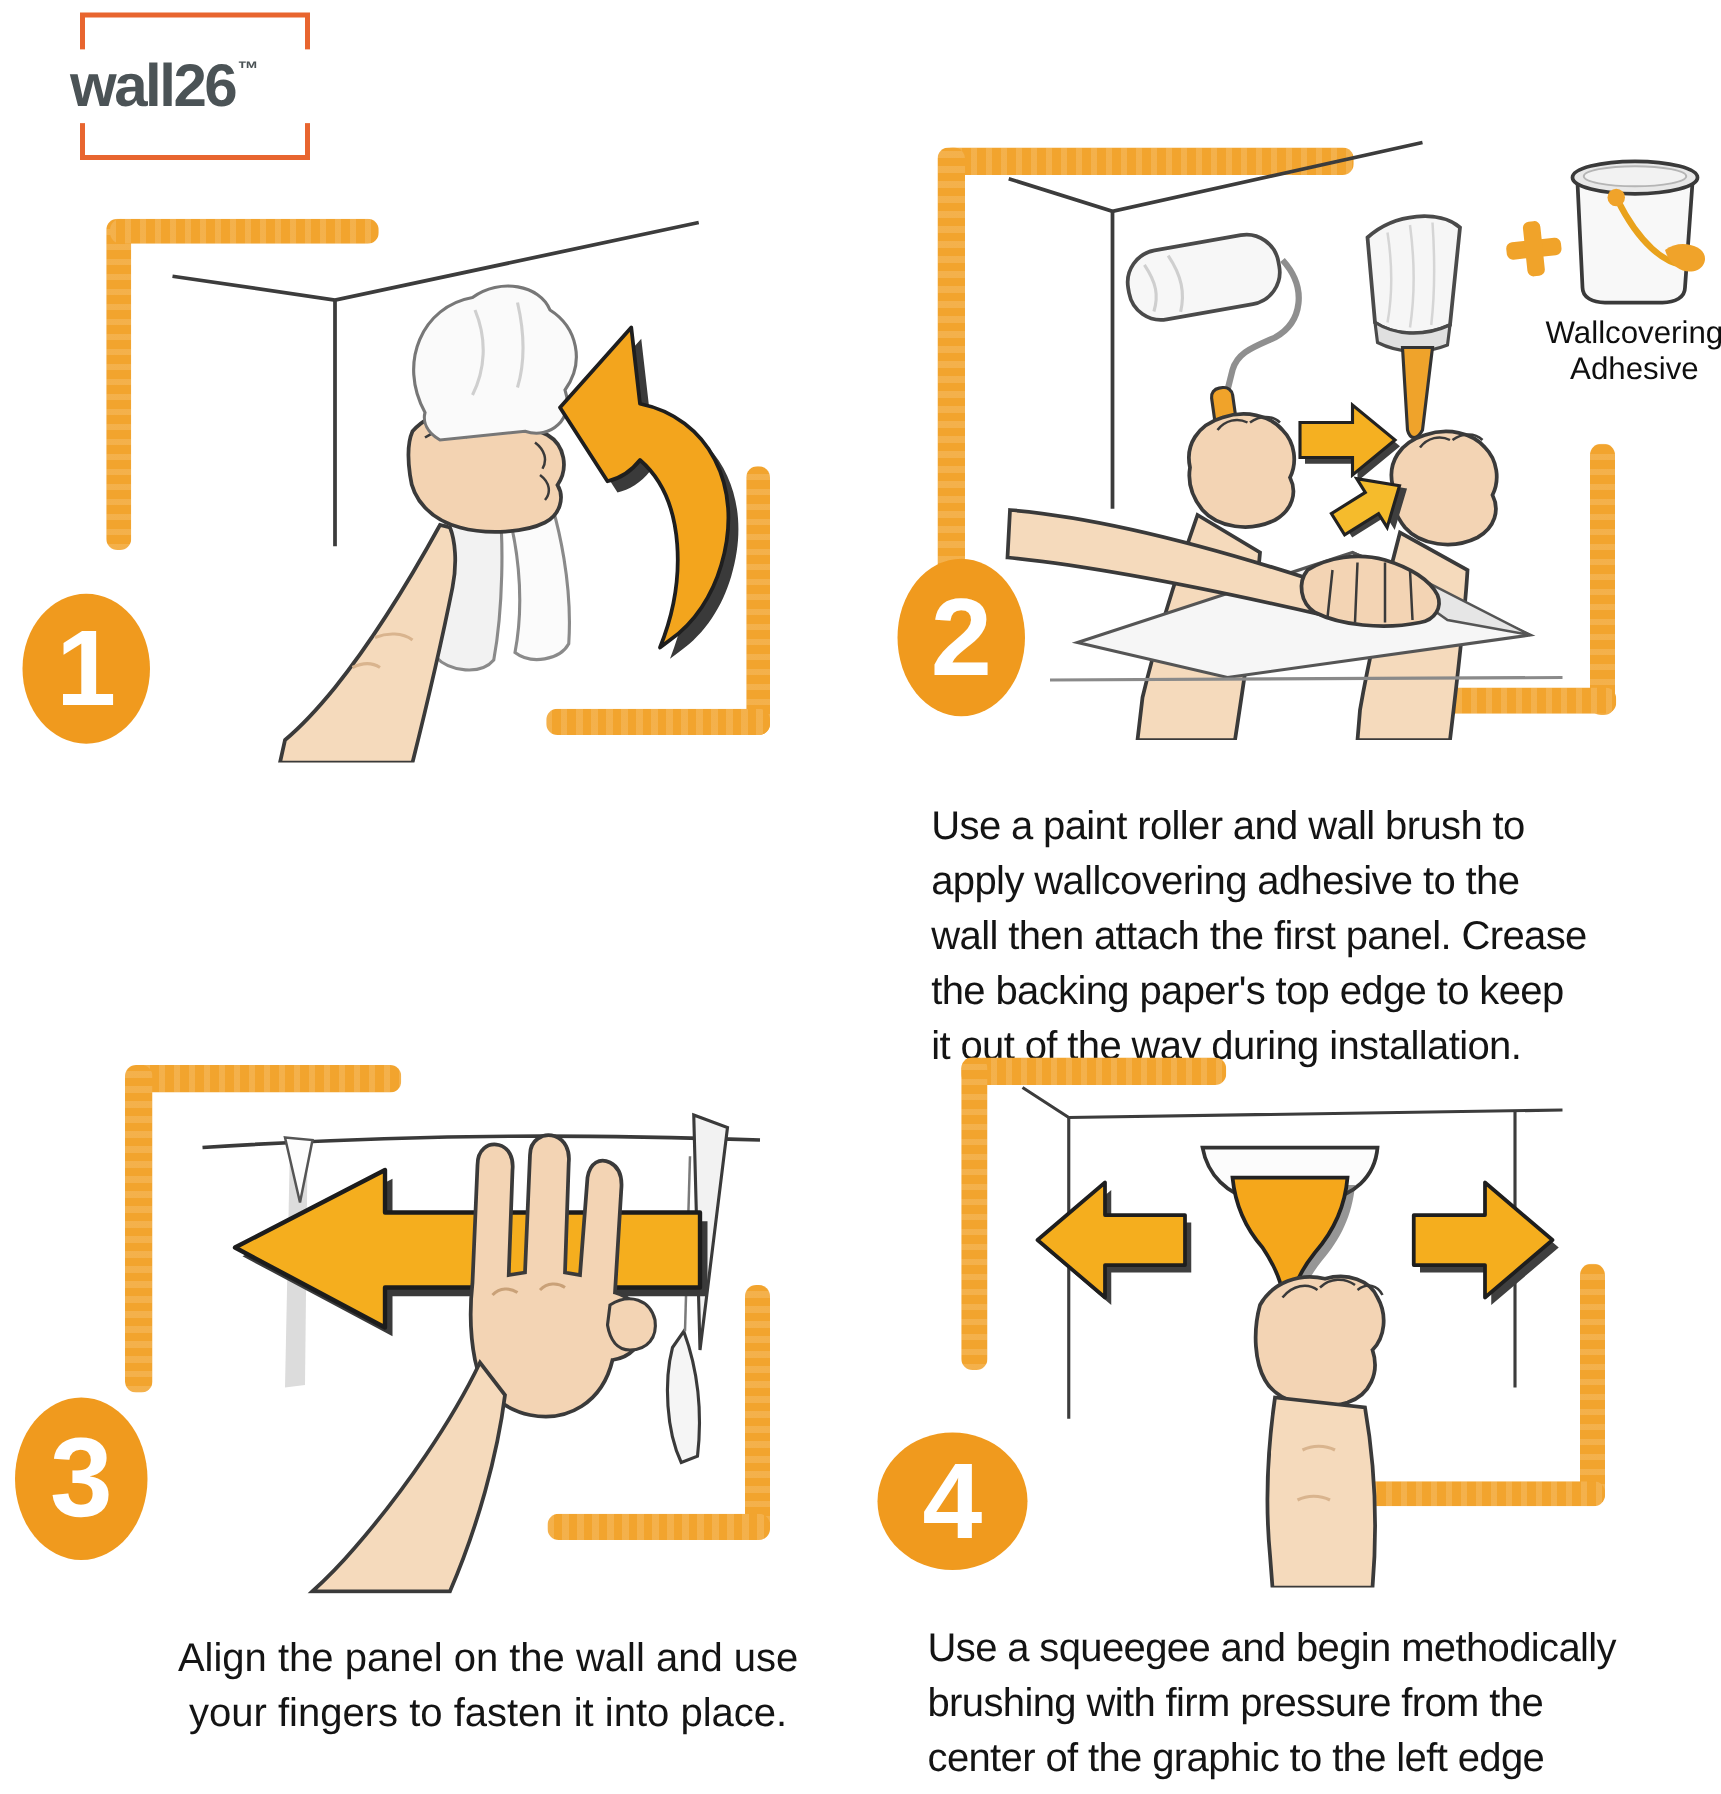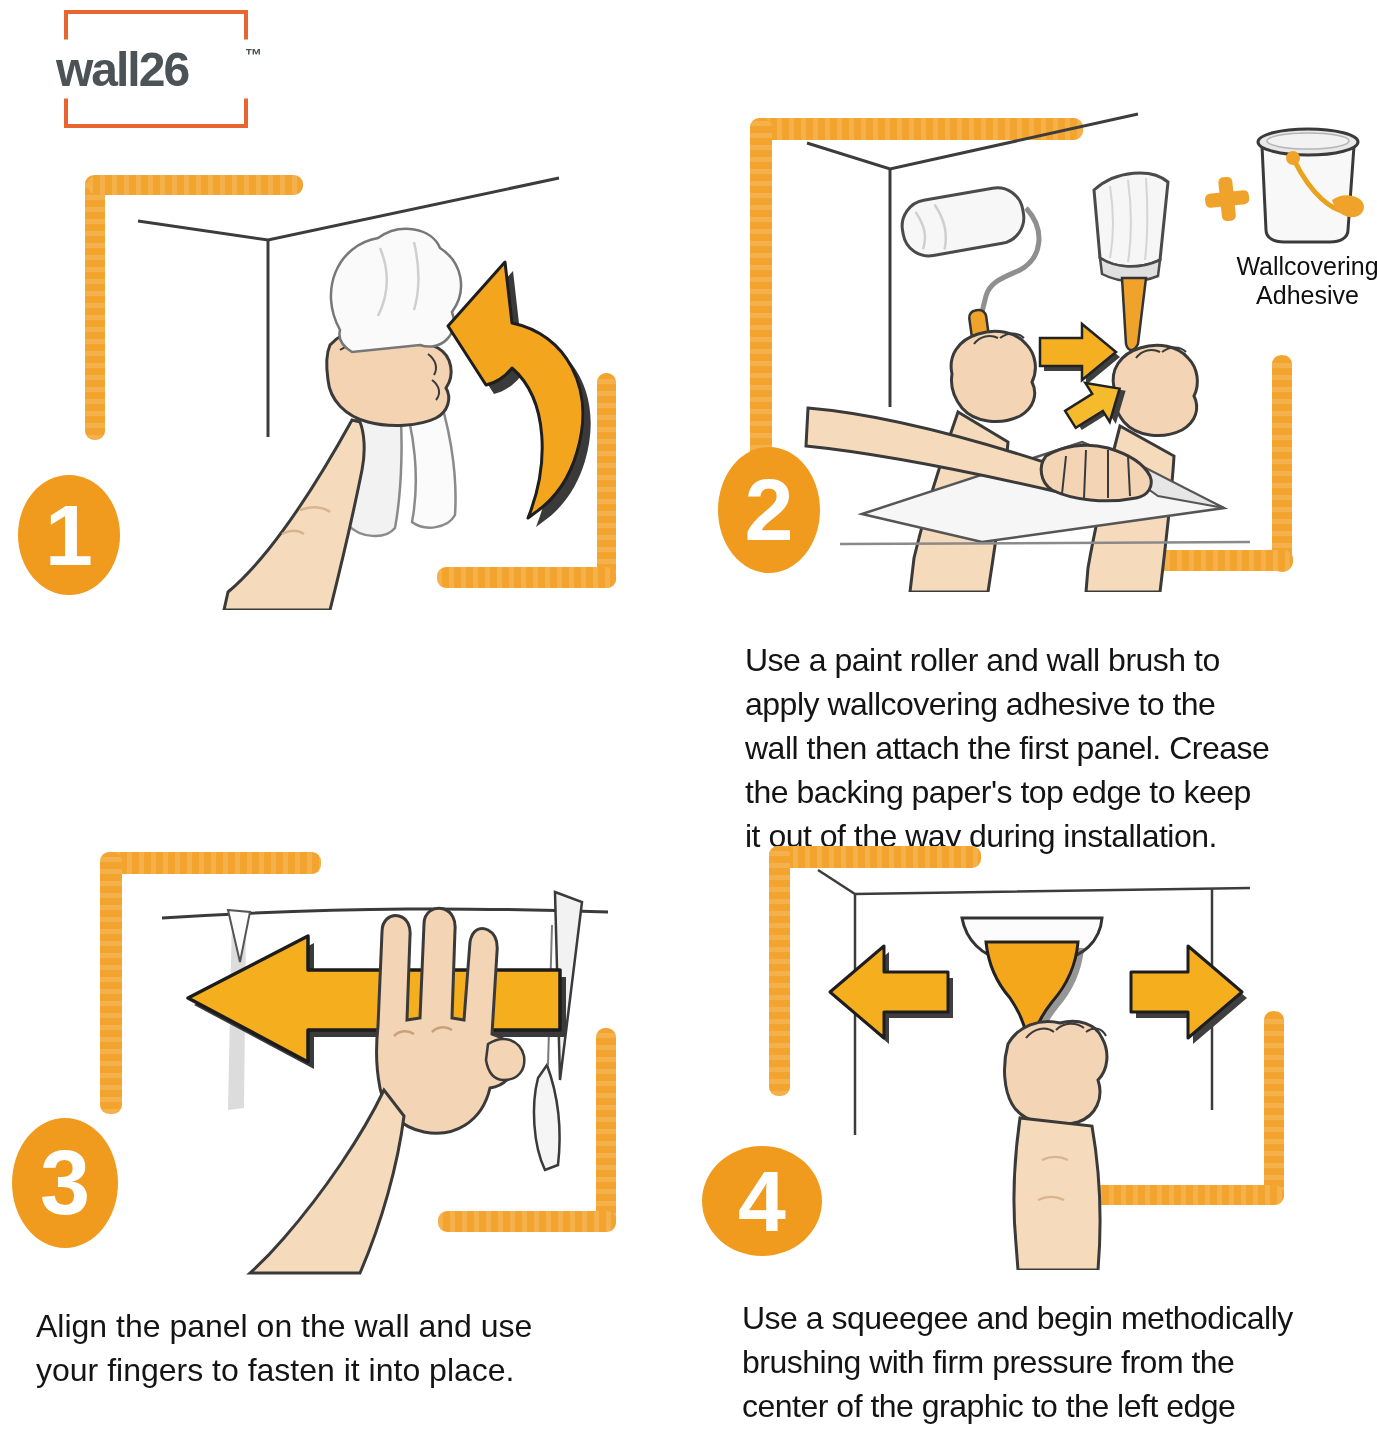--- a/index.html
+++ b/index.html
@@ -3,21 +3,21 @@
 <meta charset="utf-8">
 <style>
   html,body{margin:0;padding:0;background:#fff;}
   .page{position:relative;width:1377px;height:1435px;background:#fff;overflow:hidden;
         font-family:"Liberation Sans",sans-serif;}
 
   
   .logo-frame{position:absolute;left:64px;top:10px;width:176px;height:110px;
               border:4px solid #E8652F;}
   .logo-text{position:absolute;left:-12px;right:-16px;top:50%;transform:translateY(-50%);
-             background:#fff;display:flex;align-items:center;justify-content:space-between;
+             background:#fff;display:flex;align-items:center;justify-content:flex-start;
              font-weight:700;font-size:48px;color:#4B5356;letter-spacing:-2px;
              padding:2px 0;}
   .logo-text sup{font-size:17px;font-weight:700;margin-left:2px;transform:translateY(-14px);}
   .page-title{position:absolute;left:250px;top:0px;width:1127px;text-align:center;
               font-size:100px;font-weight:400;color:#050505;letter-spacing:-2px;
               line-height:1.12;white-space:nowrap;}
 
   
   .art{position:absolute;}
   .art svg{position:absolute;left:0;top:0;}
@@ -61,21 +61,21 @@
   .q1 .badge{left:18px;top:345px;width:102px;height:120px;font-size:86px;}
   .q2 .badge{left:28px;top:335px;width:102px;height:126px;font-size:88px;}
   .q3 .badge{left:12px;top:288px;width:106px;height:130px;font-size:90px;}
   .q4 .badge{left:12px;top:316px;width:120px;height:110px;font-size:86px;}
 
   
   .caption{position:absolute;white-space:pre-line;color:#141414;
            font-size:32px;line-height:44px;}
   .cap1{left:55px;top:614px;width:640px;}
   .cap2{left:745px;top:606px;width:640px;letter-spacing:-0.5px;}
-  .cap3{left:36px;top:1272px;width:645px;}
+  .cap3{left:68px;top:1272px;width:645px;text-align:center;}
   .cap4{left:742px;top:1264px;width:645px;letter-spacing:-0.5px;}
 
   
   .adhesive-label{position:absolute;left:530px;top:140px;width:175px;text-align:center;
                   white-space:pre-line;font-size:25px;line-height:29px;color:#0f0f0f;}
 </style>
 </head>
 <body>
 
 <div class="page">

